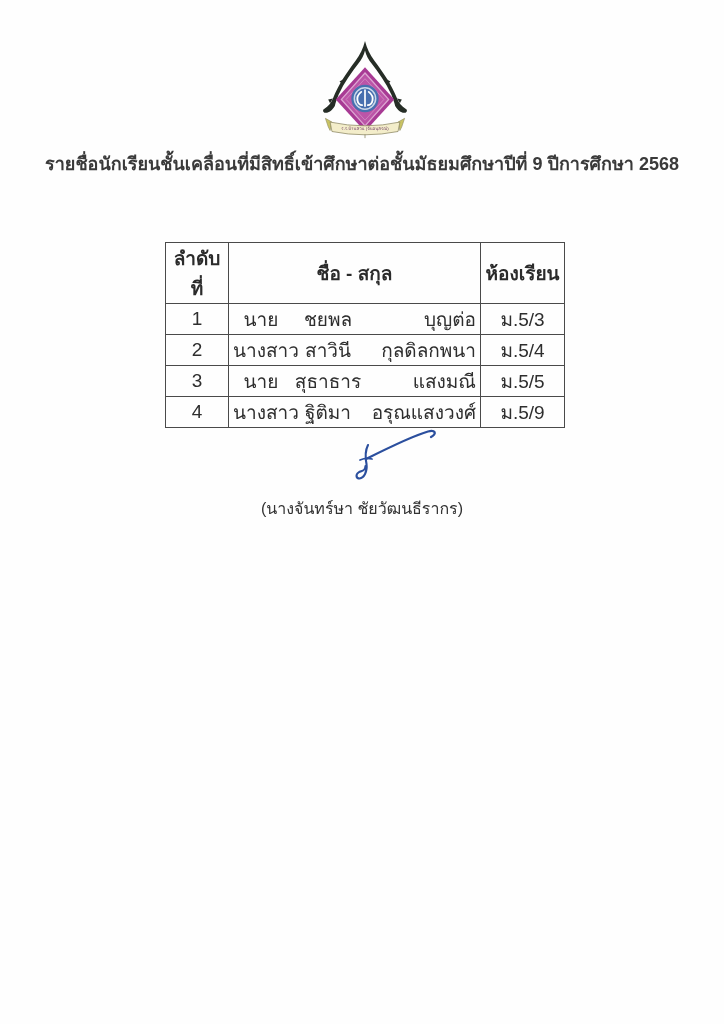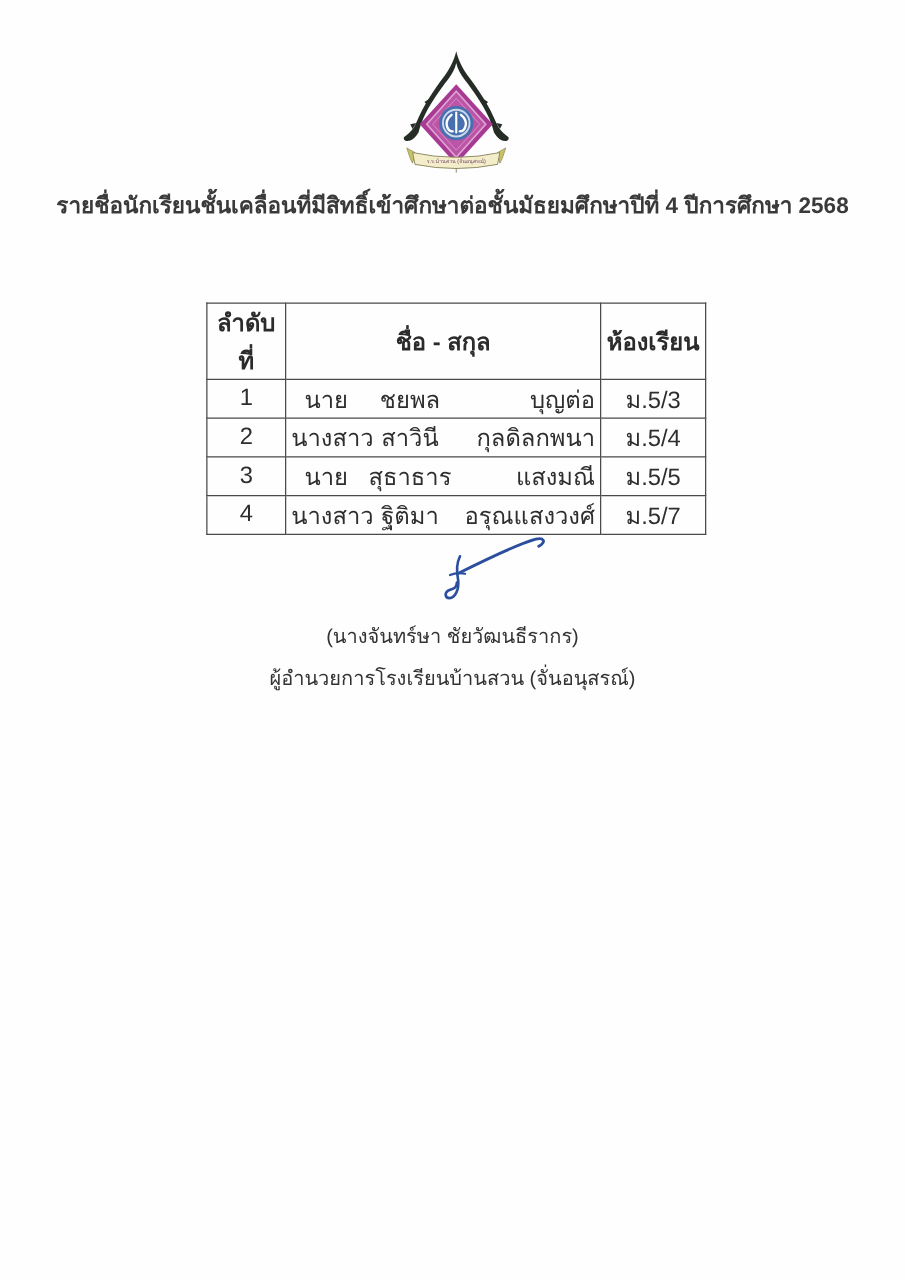--- a/index.html
+++ b/index.html
@@ -106,21 +106,21 @@
     <g>
       <path d="M12,87 l-7,-4 3,9 2,4 z" fill="#c9c363" stroke="#8a8560" stroke-width="0.6"></path>
       <path d="M82,87 l7,-4 -3,9 -2,4 z" fill="#c9c363" stroke="#8a8560" stroke-width="0.6"></path>
       <path d="M10,87 Q47,95 84,87 L82,97 Q47,104 12,97 Z" fill="#f3edca" stroke="#8a8560" stroke-width="0.8"></path>
       <text x="47" y="95.8" text-anchor="middle" font-size="4.6" fill="#6d3b63">ร.ร.บ้านสวน (จั่นอนุสรณ์)</text>
       <path d="M47,100 v4" stroke="#8a8560" stroke-width="0.8"></path>
     </g>
   </svg>
 
   <div class="title-block">
-    <div class="title-line1">รายชื่อนักเรียนชั้นเคลื่อนที่มีสิทธิ์เข้าศึกษาต่อชั้นมัธยมศึกษาปีที่ 4 ปีการศึกษา 2568</div>
+    <div class="title-line1">รายชื่อนักเรียนชั้นเคลื่อนที่มีสิทธิ์เข้าศึกษาต่อชั้นมัธยมศึกษาปีที่ 9 ปีการศึกษา 2568</div>
   </div>
 
   <table class="students">
     <colgroup>
       <col class="col-no">
         <col class="col-name">
         <col class="col-room">
     </colgroup>
     <thead>
       <tr>
@@ -166,29 +166,28 @@
       </tr>
         <tr>
         <td>4</td>
         <td class="name-cell">
           <span class="inner">
             <span class="name-prefix">นางสาว</span>
             <span class="name-first">ฐิติมา</span>
             <span class="name-last">อรุณแสงวงศ์</span>
           </span>
         </td>
-        <td>ม.5/7</td>
+        <td>ม.5/9</td>
       </tr>
       </tbody>
   </table>
 
   <svg class="signature-wrap" viewBox="0 0 95 58" xmlns="http://www.w3.org/2000/svg">
     <g stroke="#2b4f9e" fill="none" stroke-linecap="round">
       <path d="M18,22 C15,28 15.5,36 16.5,41 C17.5,49 14,55 9.5,55.5 C6,55.5 5.5,51.5 8.5,49.5 C11.5,47.5 15,49 15.5,43" stroke-width="2.1"></path>
       <path d="M10,37 Q16,34.5 22,36" stroke-width="1.8"></path>
       <path d="M16,36 C32,28 62,13 78,8.5 C85,6.5 87.5,10.5 81,14" stroke-width="2.3"></path>
     </g>
   </svg>
 
   <div class="signatory-name">(นางจันทร์ษา  ชัยวัฒนธีรากร)</div>
-  <div class="signatory-position">ผู้อำนวยการโรงเรียนบ้านสวน (จั่นอนุสรณ์)</div>
 
 </div>
 
 </body></html>

